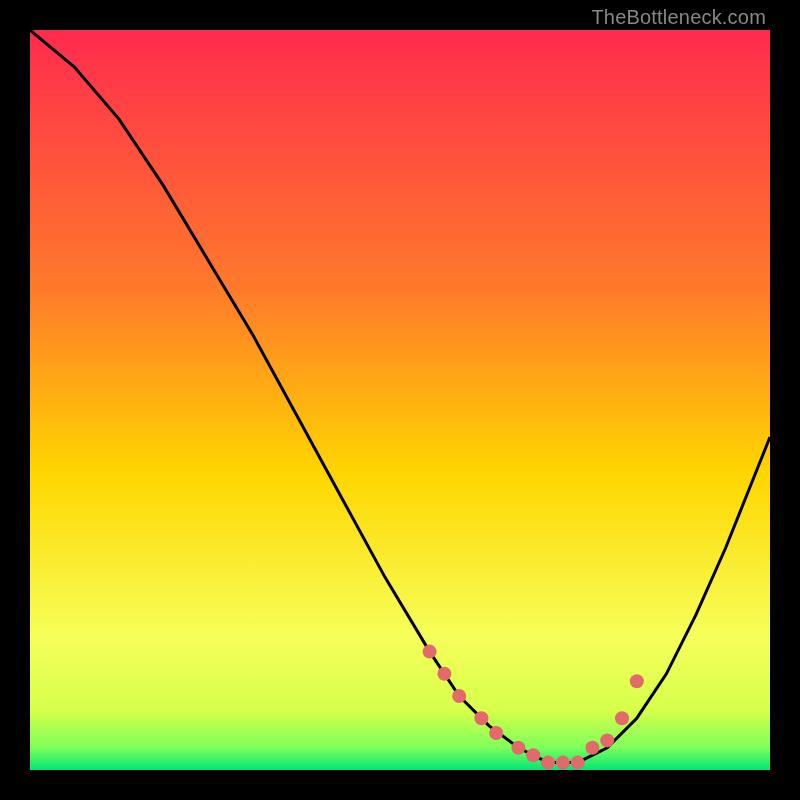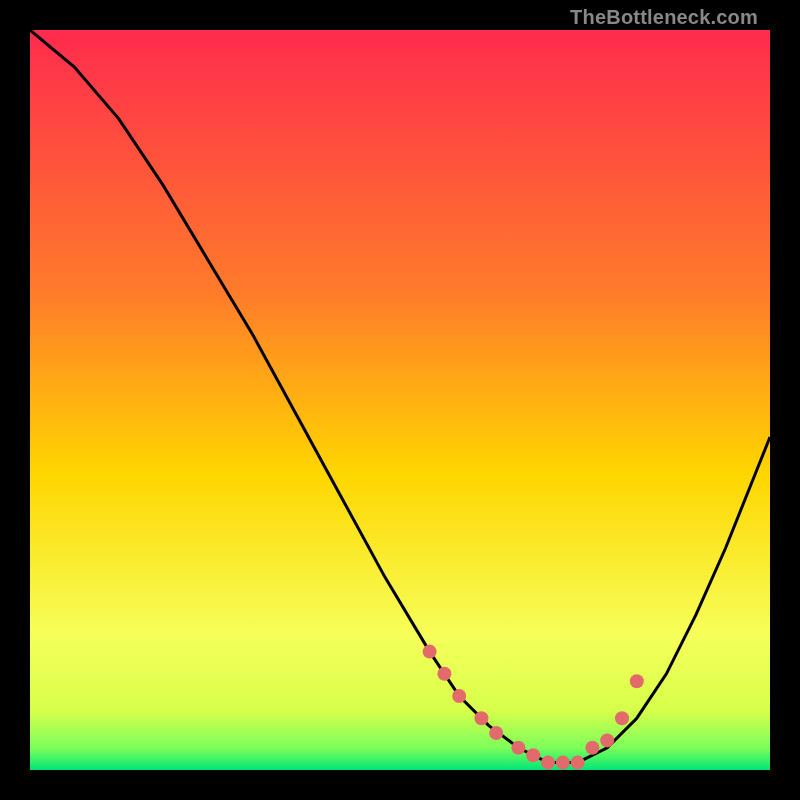--- a/index.html
+++ b/index.html
@@ -1,17 +1,17 @@
 <!DOCTYPE html>
 <html><head>
 <meta charset="utf-8">
 <style>
   html,body{margin:0;padding:0;width:800px;height:800px;background:#000;overflow:hidden;font-family:Arial,Helvetica,sans-serif}
   .frame{position:absolute;left:30px;top:30px;width:740px;height:740px}
-  .watermark{position:absolute;right:42px;top:6px;color:#888;font-size:20px;font-weight:700;letter-spacing:.2px}
+  .watermark{position:absolute;right:34px;top:6px;color:#888;font-size:20px;font-weight:400;letter-spacing:.2px}
   svg{display:block}
 </style>
 </head>
 <body>
 
 <div class="watermark">TheBottleneck.com</div>
 
 <div class="frame">
   <svg id="chart-svg" width="740" height="740" viewBox="0 0 740 740">
     <defs>

